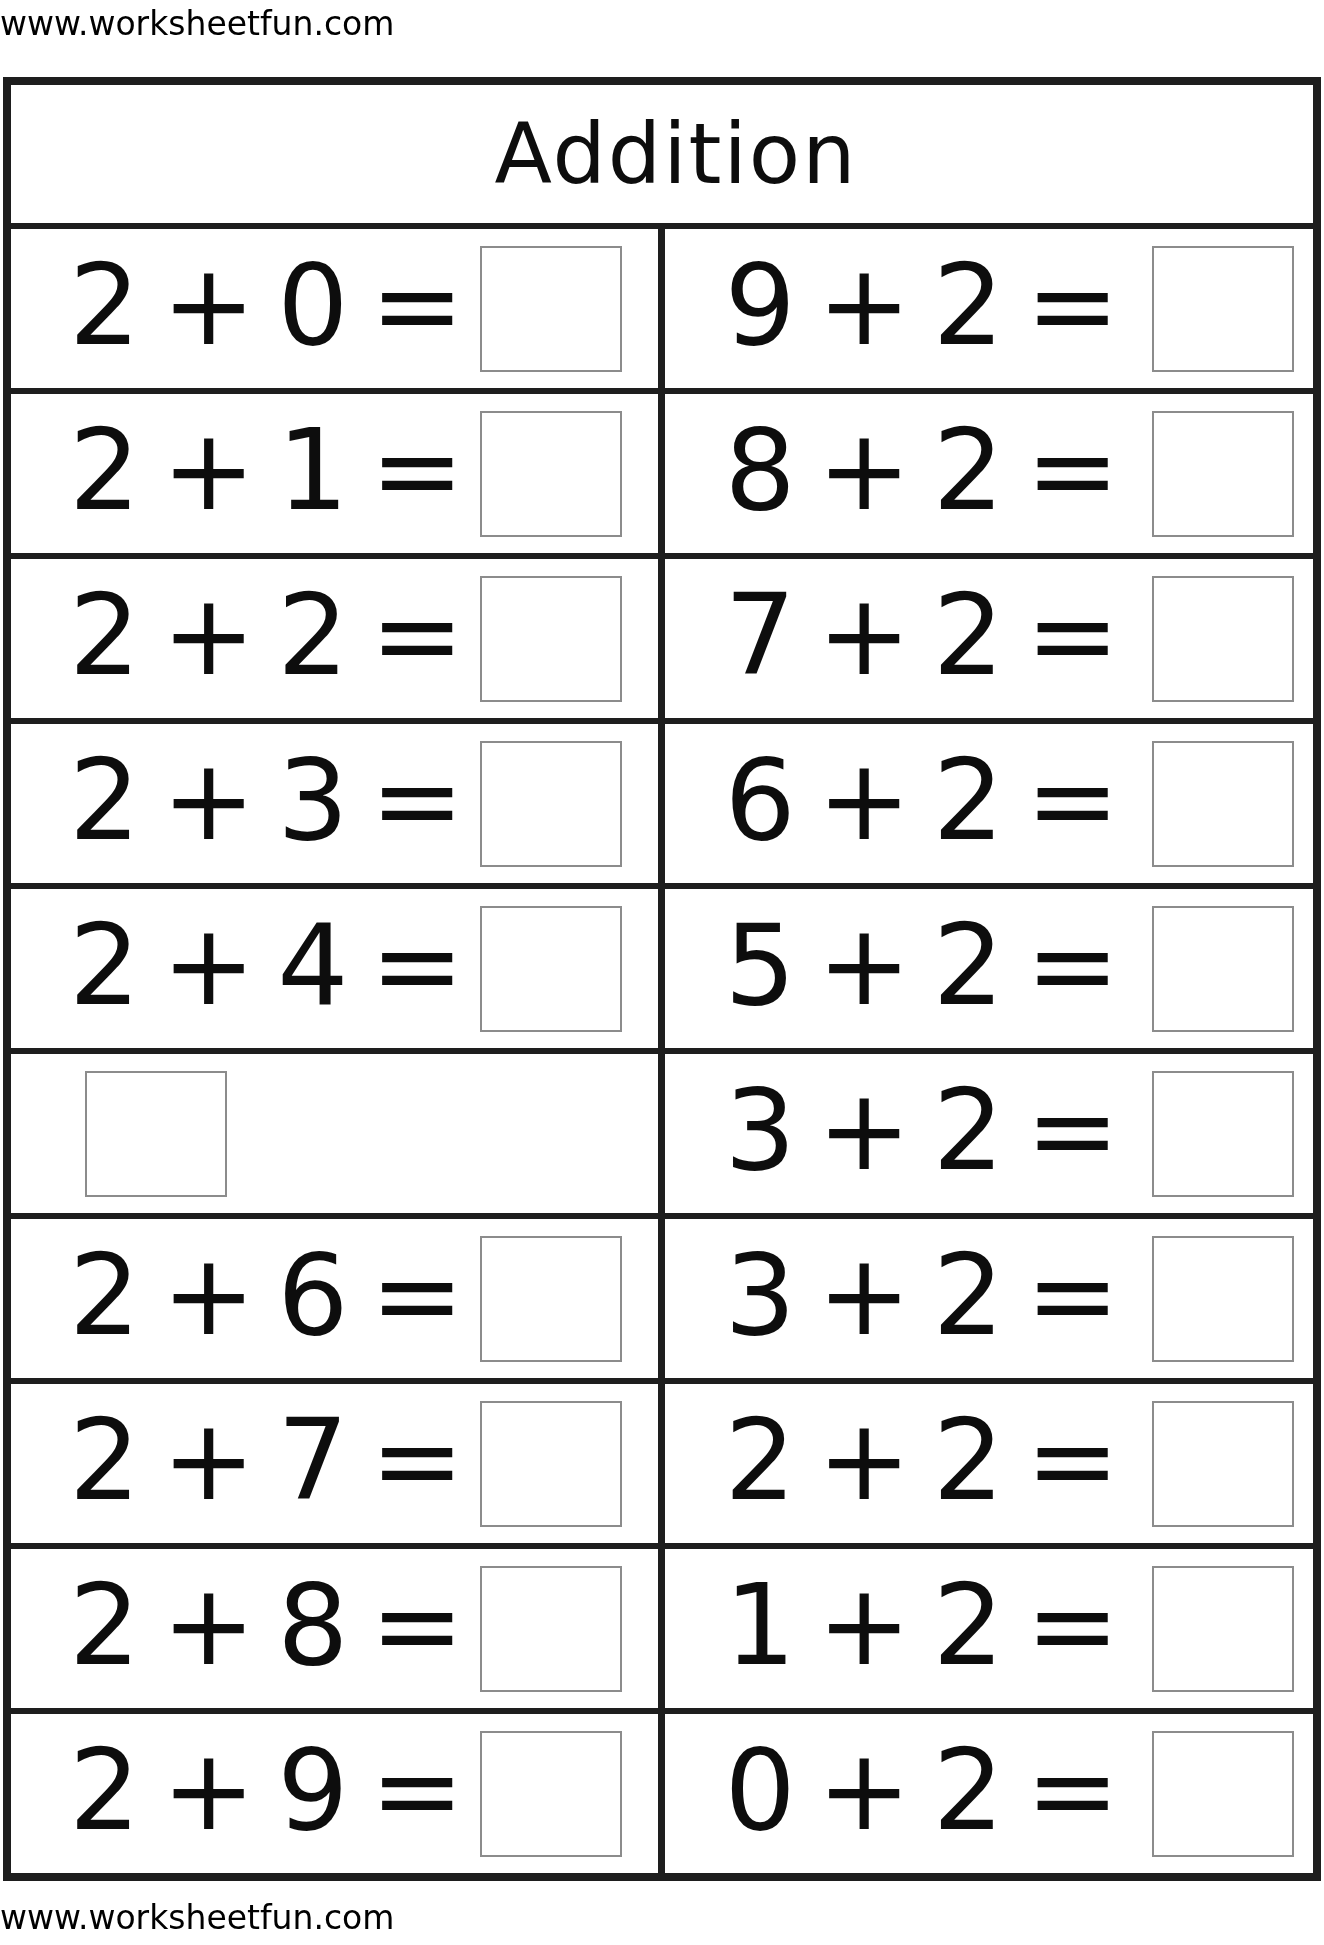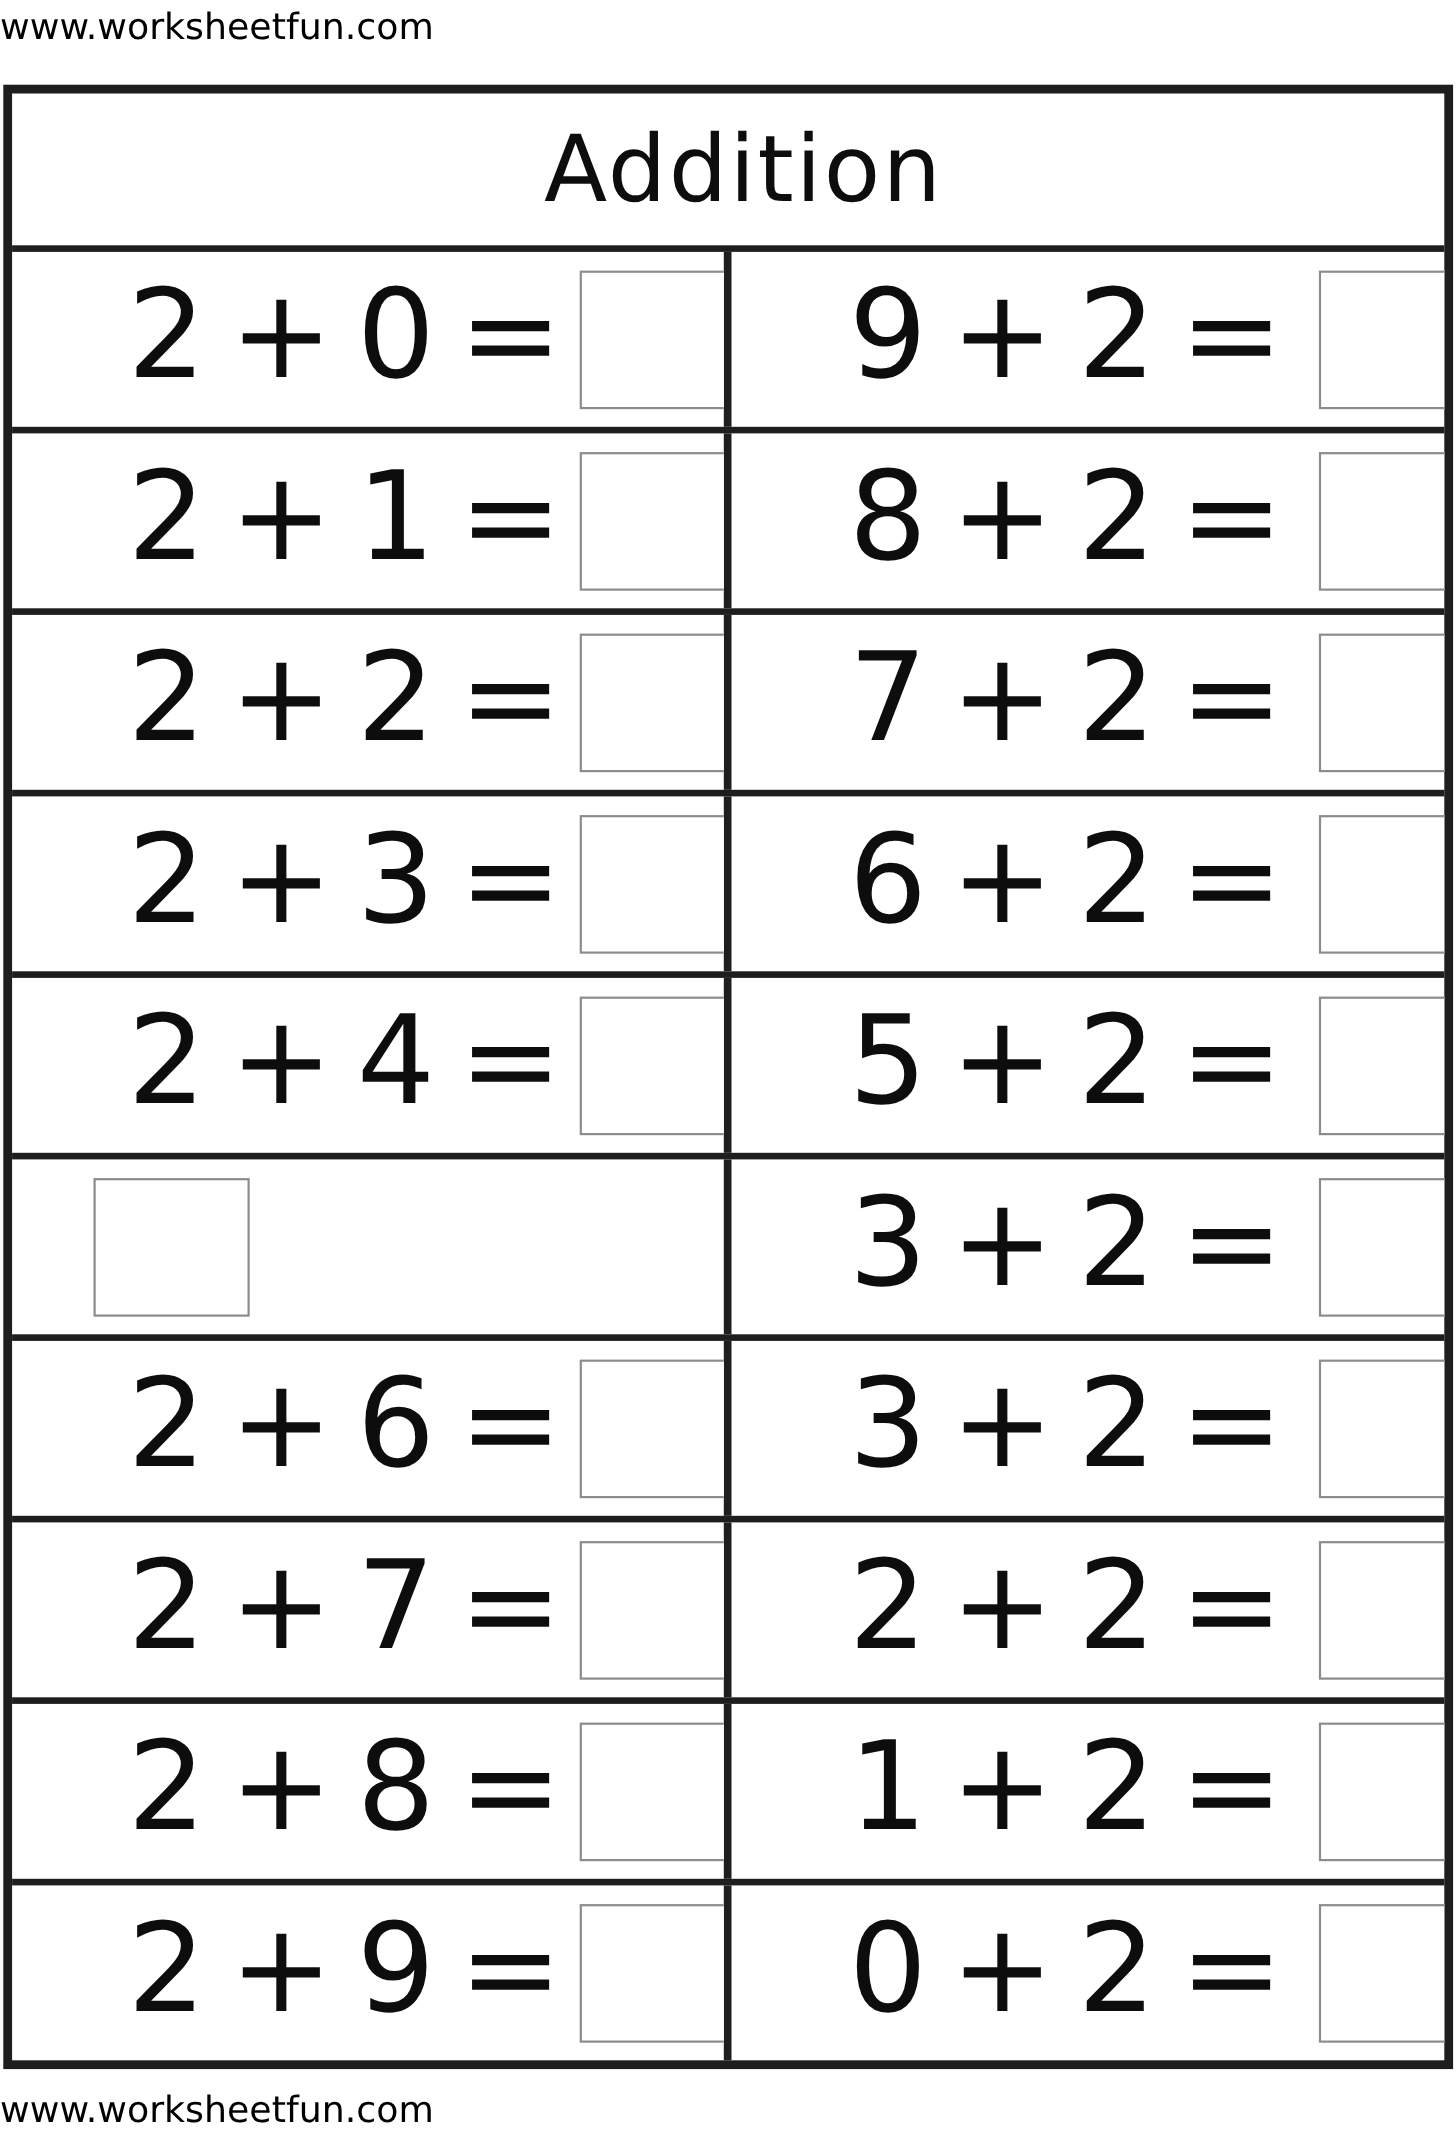--- a/index.html
+++ b/index.html
@@ -65,21 +65,20 @@
   }
   .cell.left { border-right: 7px solid #1e1e1e; }
   .cell.right { padding-left: 60px; gap: 16px; }
   .equation {
     font-size: 112px;
     line-height: 1;
     color: #0d0d0d;
     word-spacing: -14px;
     white-space: pre;
     transform: translateY(-4px);
-    margin-left: 47px;
   }
   .answer-box {
     width: 142px;
     height: 126px;
     box-sizing: border-box;
     border: 2px solid #8c8c8c;
     background: #ffffff;
     margin-left: 16px;
     flex: 0 0 auto;
   }

